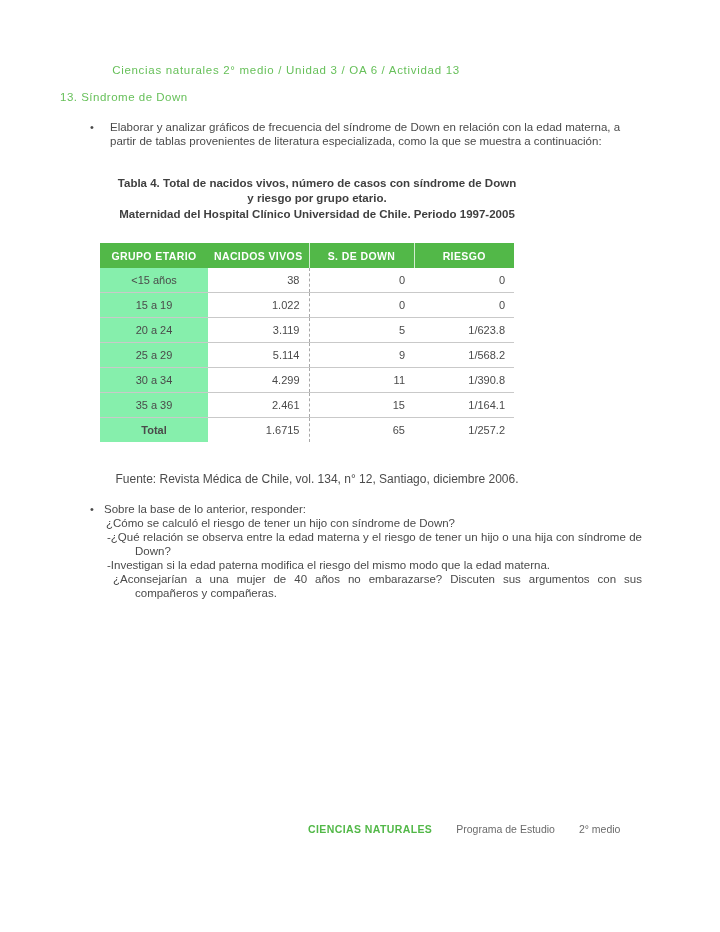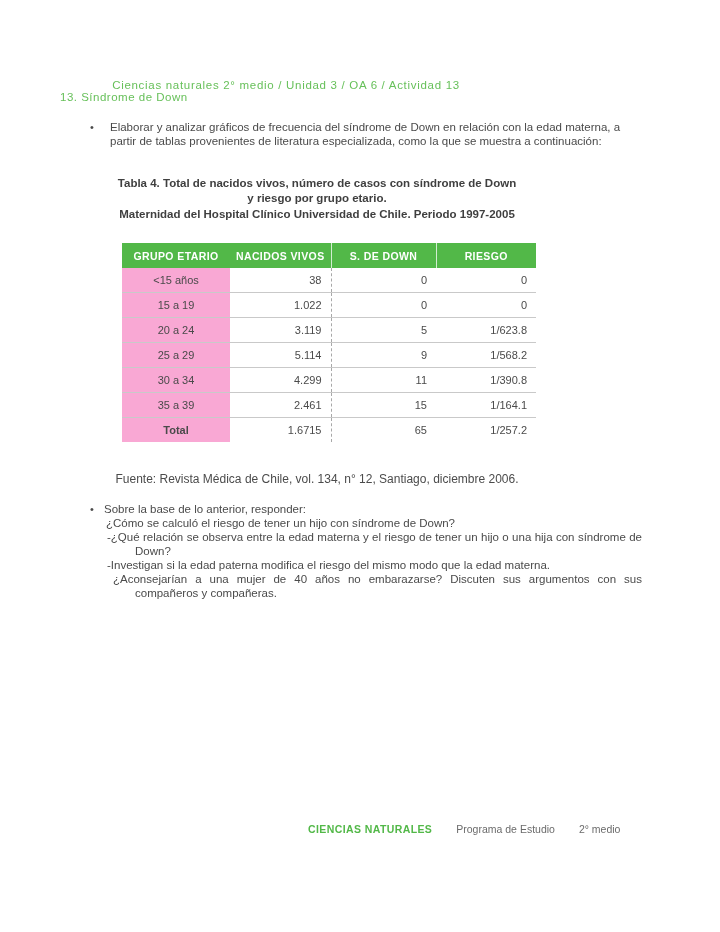--- a/index.html
+++ b/index.html
@@ -1,56 +1,56 @@
 <!DOCTYPE html>
 <html><head>
 <meta charset="utf-8">
 <style>
   html,body{margin:0;padding:0;}
   body{
     width:720px;height:932px;background:#ffffff;position:relative;
     font-family:"Liberation Sans", sans-serif;color:#4a4a4a;overflow:hidden;
   }
   .breadcrumb{
-    position:absolute;top:79px;left:0;width:572px;text-align:center;
+    position:absolute;top:64px;left:0;width:572px;text-align:center;
     color:#67c05a;font-size:11.5px;letter-spacing:0.7px;
   }
   .activity-title{
     position:absolute;top:91px;left:60px;
     color:#67c05a;font-size:11.5px;letter-spacing:0.5px;
   }
   .intro{
     position:absolute;top:120px;left:86px;width:560px;
     font-size:11.5px;line-height:14px;padding-left:24px;box-sizing:border-box;
   }
   .intro .bullet,.q-lead .bullet{
     position:absolute;left:4px;top:0;font-size:11px;color:#4a4a4a;
   }
   .table-caption{
     position:absolute;top:176px;left:110px;width:414px;text-align:center;
     font-weight:bold;color:#3f3f3f;font-size:11.5px;line-height:15px;
   }
   .caption-sub{margin-top:1px;}
   .data-table{
-    position:absolute;top:243px;left:122px;width:414px;
+    position:absolute;top:243px;left:100px;width:414px;
     border-collapse:collapse;table-layout:fixed;font-size:11px;
   }
   .data-table col.c1{width:108px;}
   .data-table col.c2{width:101px;}
   .data-table col.c3{width:105px;}
   .data-table col.c4{width:100px;}
   .data-table th{
     background:#52b848;color:#ffffff;font-size:10.5px;font-weight:bold;
     height:25px;letter-spacing:0.4px;text-align:center;padding:0;
   }
   .data-table th.sep{border-left:1px solid rgba(255,255,255,0.75);}
   .data-table td{height:24px;padding:0;color:#4a4a4a;}
   .data-table tbody tr{border-bottom:1px solid #c9c9c9;}
   .data-table tbody tr:last-child{border-bottom:none;}
-  .data-table td:first-child{background:#f9a8d4;text-align:center;}
+  .data-table td:first-child{background:#86efac;text-align:center;}
   .data-table td:nth-child(2),
   .data-table td:nth-child(3),
   .data-table td:nth-child(4){text-align:right;padding-right:9px;}
   .data-table td:nth-child(3){border-left:1px dashed #a8a8a8;}
   .data-table tr.total-row td:first-child{font-weight:bold;}
   .source{
     position:absolute;top:472px;left:110px;width:414px;text-align:center;
     font-size:12px;color:#4b4b4b;
   }
   .questions{

